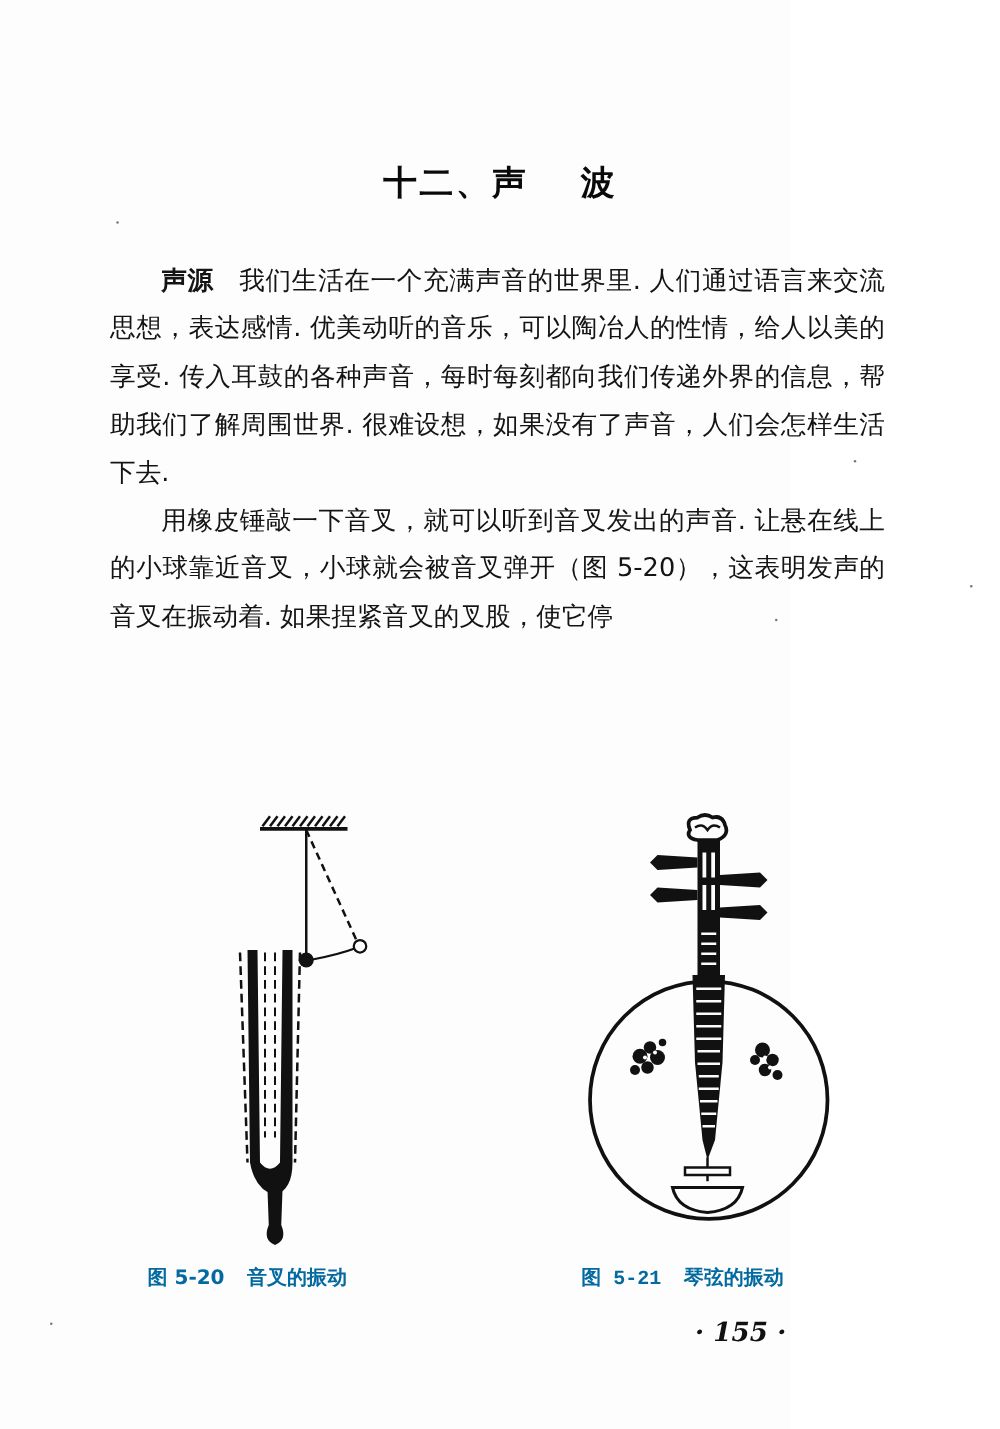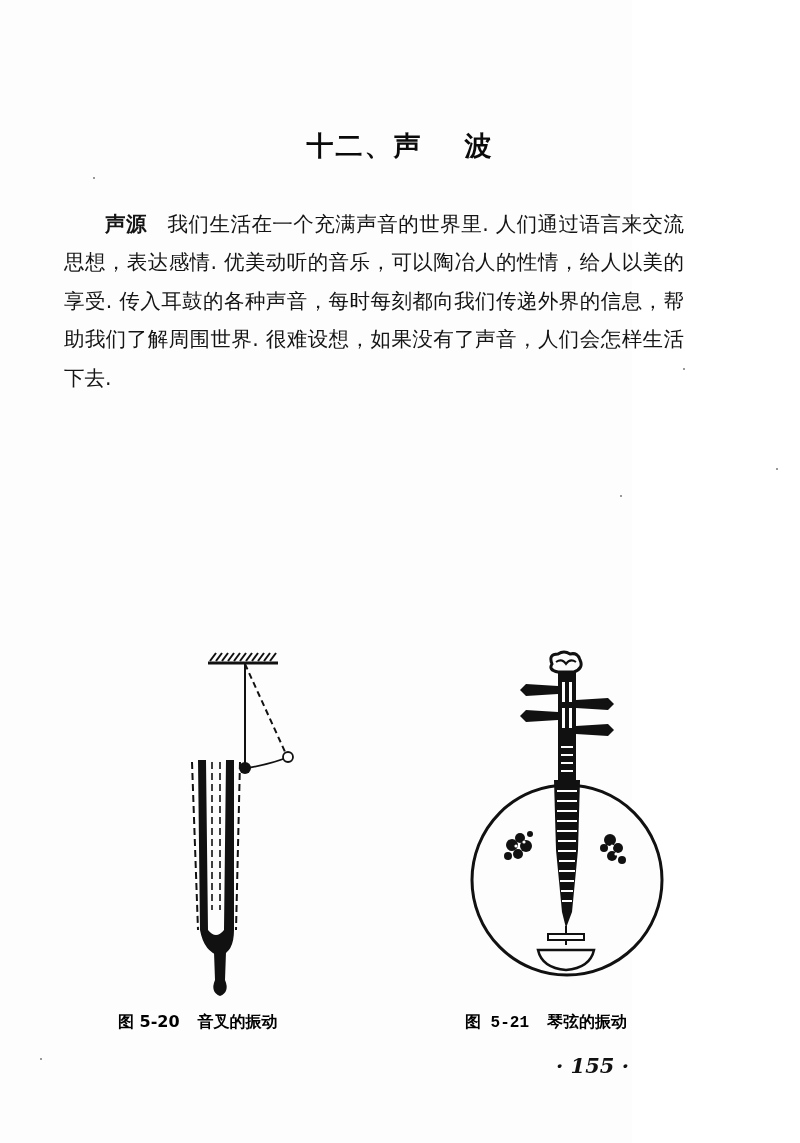--- a/index.html
+++ b/index.html
@@ -27,21 +27,21 @@
       width: 800px;
       text-align: center;
       font-size: 27px;
       font-weight: bold;
       letter-spacing: 2px;
       color: #0a0a0a;
     }
     .title .gap { display: inline-block; width: 42px; }
     .body-text {
       position: absolute;
-      left: 64px;
+      left: 88px;
       top: 205px;
       width: 620px;
       font-size: 20.5px;
       line-height: 38.4px;
       text-align: justify;
       color: #141414;
     }
     .para { margin: 0; text-indent: 2em; }
     .para .lead {
       font-weight: bold;
@@ -50,21 +50,21 @@
     .figure {
       position: absolute;
     }
     .fig1 { left: 170px; top: 640px; width: 160px; height: 370px; }
     .fig2 { left: 462px; top: 650px; width: 210px; height: 360px; }
     .caption {
       position: absolute;
       top: 1012px;
       font-size: 16px;
       font-weight: bold;
-      color: #000000;
+      color: #0369a1;
       white-space: nowrap;
       text-align: right;
     }
     .caption .num { margin-right: 18px; }
     .cap1 { left: 118px; }
     .cap2 { left: 465px; font-family: Liberation Mono, monospace; }
     .page-number {
       position: absolute;
       left: 556px;
       top: 1053px;
@@ -86,20 +86,23 @@
 
 <div class="page">
 
   <div class="title">
     <span>十二、声</span><span class="gap"></span><span>波</span>
   </div>
 
   <div class="body-text">
     <p class="para">
       <span class="lead">声源</span><span>我们生活在一个充满声音的世界里. 人们通过语言来交流思想，表达感情. 优美动听的音乐，可以陶冶人的性情，给人以美的享受. 传入耳鼓的各种声音，每时每刻都向我们传递外界的信息，帮助我们了解周围世界. 很难设想，如果没有了声音，人们会怎样生活下去.</span>
+    </p>
+    <p class="para">
+      <span>用橡皮锤敲一下音叉，就可以听到音叉发出的声音. 让悬在线上的小球靠近音叉，小球就会被音叉弹开（图 5-20），这表明发声的音叉在振动着. 如果捏紧音叉的叉股，使它停</span>
     </p>
   </div>
 
   <div class="figure fig1">
     <svg width="160" height="370" viewBox="0 0 160 370">
 
       <line x1="38" y1="23" x2="108" y2="23" stroke="#111" stroke-width="3"></line>
       <g stroke="#111" stroke-width="2">
         <line x1="40" y1="21" x2="46" y2="13"></line>
         <line x1="46" y1="21" x2="52" y2="13"></line>

